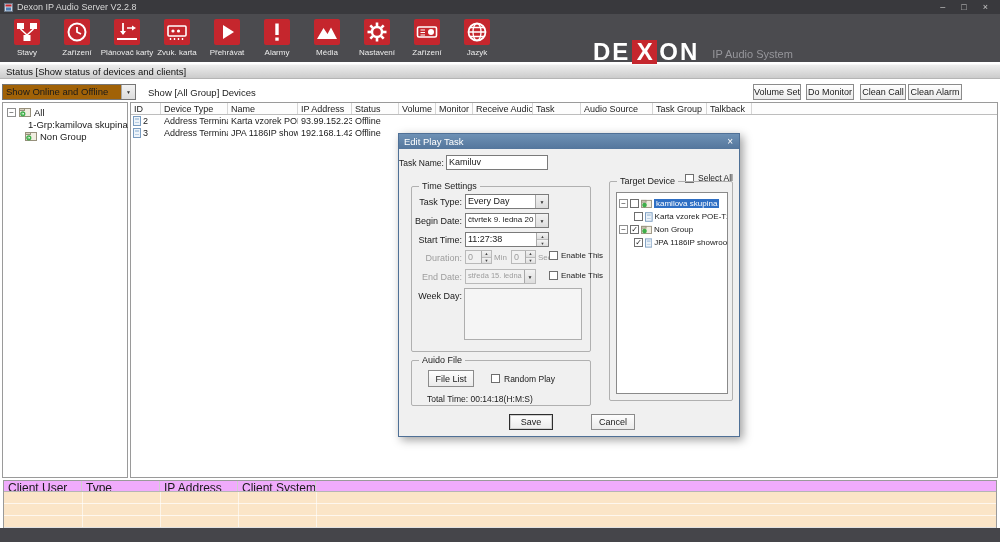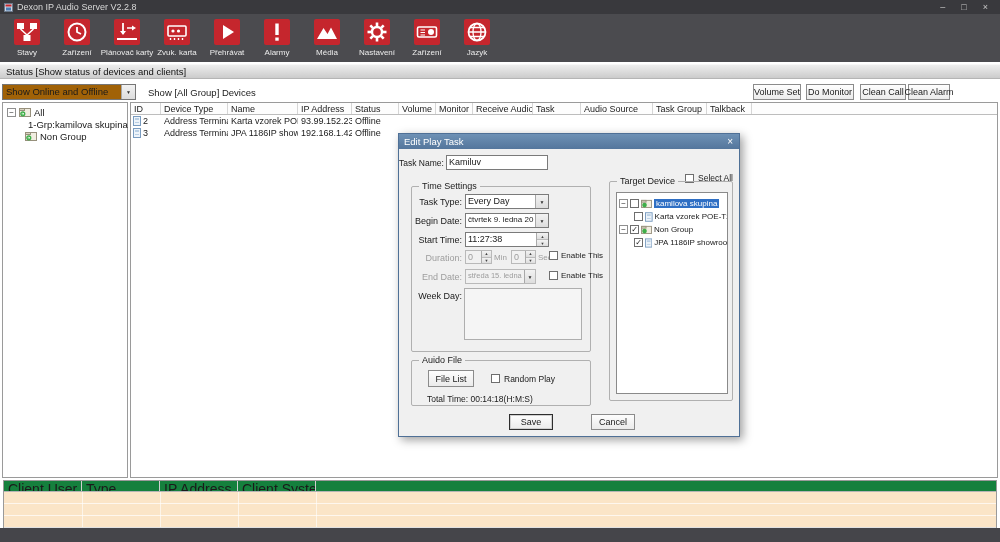--- a/index.html
+++ b/index.html
@@ -63,21 +63,21 @@
   .listbox { position:absolute; background:#f5f5f5; border:1px solid #aeaeae; }
   .btn { position:absolute; background:linear-gradient(#fdfdfd,#ebebeb); border:1px solid #8b8b8b; font-size:9px; display:flex; align-items:center; justify-content:center; cursor:pointer; }
   .btn.default { border:1px solid #2e2e2e; box-shadow:inset 0 0 0 1px #cfcfcf; }
   .tgt-box { position:absolute; background:#fff; border:1px solid #8a8a8a; overflow:hidden; }
   .ttrow { height:13px; display:flex; align-items:center; gap:2px; font-size:8px; white-space:nowrap; cursor:pointer; }
   .ttrow .lbl { overflow:hidden; }
   .sel { background:#2f6fc4; color:#fff; padding:0 2px; }
 
   
   .clientpanel { left:3px; top:480px; width:994px; height:48px; border:1px solid #9a9a9a; background:#fbe5c7; }
-  .chead { display:flex; height:11px; background:#15803d; border-bottom:1px solid #b5b5b5; font-size:14px; }
+  .chead { display:flex; height:11px; background:#f0abfc; border-bottom:1px solid #b5b5b5; font-size:12px; }
   .ch { width:78px; flex:none; border-right:1px solid #cfcfcf; padding:0 0 0 4px; white-space:nowrap; overflow:hidden; cursor:pointer; }
   .crow { height:12px; border-bottom:1px solid rgba(255,255,255,.7); }
   .cvline { position:absolute; top:11px; bottom:0; width:1px; background:rgba(255,255,255,.6); }
 
   .darkstrip { left:0; top:528px; width:1000px; height:14px; background:#45454a; }
 </style>
 </head>
 <body>
 
 <div id="screen">
@@ -198,35 +198,41 @@
         <div class="tb-icon">
             <svg width="26" height="26" viewBox="0 0 26 26">
               <circle cx="13" cy="13" r="8.5" stroke="#fff" stroke-width="1.8" fill="none"></circle>
               <ellipse cx="13" cy="13" rx="4" ry="8.5" stroke="#fff" stroke-width="1.3" fill="none"></ellipse>
               <path d="M4.5 13 H21.5 M6 8.5 H20 M6 17.5 H20" stroke="#fff" stroke-width="1.3"></path>
             </svg>
           </div>
         <div class="tb-label">Jazyk</div>
       </div>
     </div>
+    <div class="brand">
+      <span class="logo-seg">DE</span>
+      <span class="logo-x">X</span>
+      <span class="logo-seg">ON</span>
+      <span class="tagline">IP Audio System</span>
+    </div>
   </div>
 
   <div class="abs statusbar">
     <span>Status  [Show status of devices and clients]</span>
   </div>
 
   <div class="abs combo" style="left:2px; top:84px; width:134px; height:16px;">
     <span class="combo-text">Show Online and Offline</span>
     <span class="combo-btn">▼</span>
   </div>
   <div class="abs" style="left:148px; top:87px; font-size:9.5px;">Show [All Group] Devices</div>
   <div class="abs push" style="left:753px; top:84px; width:48px; height:16px;">Volume Set</div>
   <div class="abs push" style="left:806px; top:84px; width:48px; height:16px;">Do Monitor</div>
   <div class="abs push" style="left:860px; top:84px; width:46px; height:16px;">Clean Call</div>
-  <div class="abs push" style="left:908px; top:84px; width:42px; height:16px;">Clean Alarm</div>
+  <div class="abs push" style="left:908px; top:84px; width:54px; height:16px;">Clean Alarm</div>
 
   <div class="abs treepanel">
     <div class="trow">
       <span class="expander">−</span>
       <svg width="12" height="10" viewBox="0 0 12 10">
           <rect x="0.5" y="1.5" width="11" height="8" fill="#f1ede0" stroke="#97907c"></rect>
           <rect x="0.5" y="1.5" width="5" height="2" fill="#d9d3c1" stroke="#97907c"></rect>
           <circle cx="3.8" cy="6.8" r="2.6" fill="#3fae49"></circle>
           <path d="M2.6 6.8 H4.6 M3.8 5.9 L4.8 6.8 L3.8 7.7" stroke="#fff" stroke-width="0.8" fill="none"></path>
         </svg>

